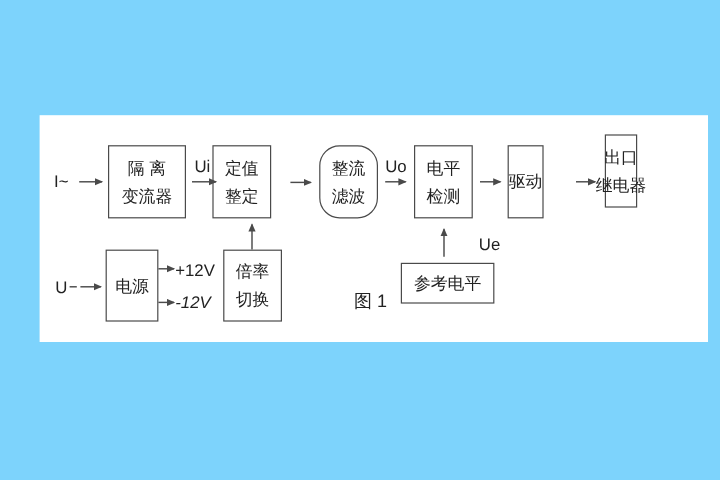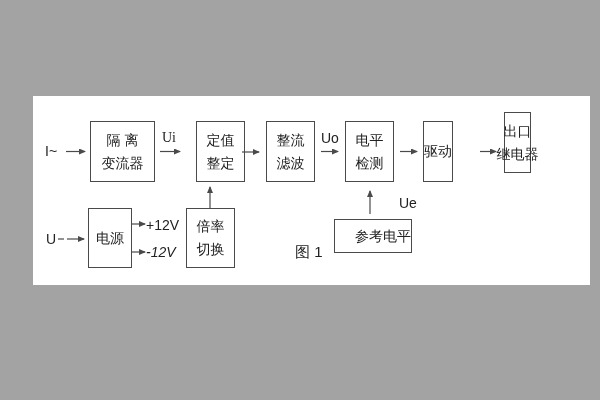--- a/index.html
+++ b/index.html
@@ -1,18 +1,18 @@
 <!DOCTYPE html>
 <html><head>
 <meta charset="utf-8">
 <style>
   html,body{margin:0;padding:0;background:#f7f7f7;}
   .stage{
     position:relative;width:600px;height:400px;overflow:hidden;
-    background:#a3a3a3;
+    background:#7dd3fc;
     font-family:"Liberation Sans","DejaVu Sans",sans-serif;
     color:#222;
   }
   .panel{position:absolute;left:33px;top:96px;width:557px;height:189px;background:#ffffff;}
   .box{
     position:absolute;box-sizing:border-box;
     border:1px solid #4a4a4a;background:#ffffff;
     display:flex;flex-direction:column;align-items:center;justify-content:center;
     font-size:14px;line-height:23px;text-align:center;white-space:nowrap;
   }
@@ -24,25 +24,25 @@
 <body>
 
 <div class="stage">
 
   <div class="panel"></div>
 
   <div class="box" style="left:90px;top:121px;width:65px;height:61px;">
     <span>隔 离</span>
     <span>变流器</span>
   </div>
-  <div class="box" style="left:196px;top:121px;width:49px;height:61px;">
+  <div class="box" style="left:177px;top:121px;width:49px;height:61px;">
     <span>定值</span>
     <span>整定</span>
   </div>
-  <div class="box" style="left:266px;top:121px;width:49px;height:61px;">
+  <div class="box" style="left:266px;top:121px;width:49px;height:61px;border-radius:17px;">
     <span>整流</span>
     <span>滤波</span>
   </div>
   <div class="box" style="left:345px;top:121px;width:49px;height:61px;">
     <span>电平</span>
     <span>检测</span>
   </div>
   <div class="box" style="left:423px;top:121px;width:30px;height:61px;">
     <span>驱动</span>
   </div>
@@ -51,27 +51,27 @@
     <span>继电器</span>
   </div>
 
   <div class="box" style="left:88px;top:208px;width:44px;height:60px;">
     <span>电源</span>
   </div>
   <div class="box" style="left:186px;top:208px;width:49px;height:60px;">
     <span>倍率</span>
     <span>切换</span>
   </div>
-  <div class="box" style="left:334px;top:219px;width:78px;height:34px;align-items:flex-end;">
+  <div class="box" style="left:334px;top:219px;width:78px;height:34px;">
     <span>参考电平</span>
   </div>
 
   <span class="lbl" style="left:45px;top:144px;">I~</span>
   <span class="lbl" style="left:46px;top:232px;">U</span>
-  <span class="lbl" style="left:162px;top:131px;font-family:Liberation Serif, serif;">Ui</span>
+  <span class="lbl" style="left:162px;top:131px;">Ui</span>
   <span class="lbl" style="left:321px;top:131px;">Uo</span>
   <span class="lbl" style="left:378px;top:196px;margin-left:21px;">Ue</span>
   <span class="lbl" style="left:146px;top:218px;">+12V</span>
   <span class="lbl" style="left:146px;top:245px;font-style:italic;">-12V</span>
 
   <span class="caption" style="left:295px;top:244px;">图 1</span>
 
   <svg class="wires" width="600" height="400" viewBox="0 0 600 400">
     <defs>
       <marker id="ah" markerWidth="9" markerHeight="8" refX="6" refY="3" orient="auto" markerUnits="userSpaceOnUse">

